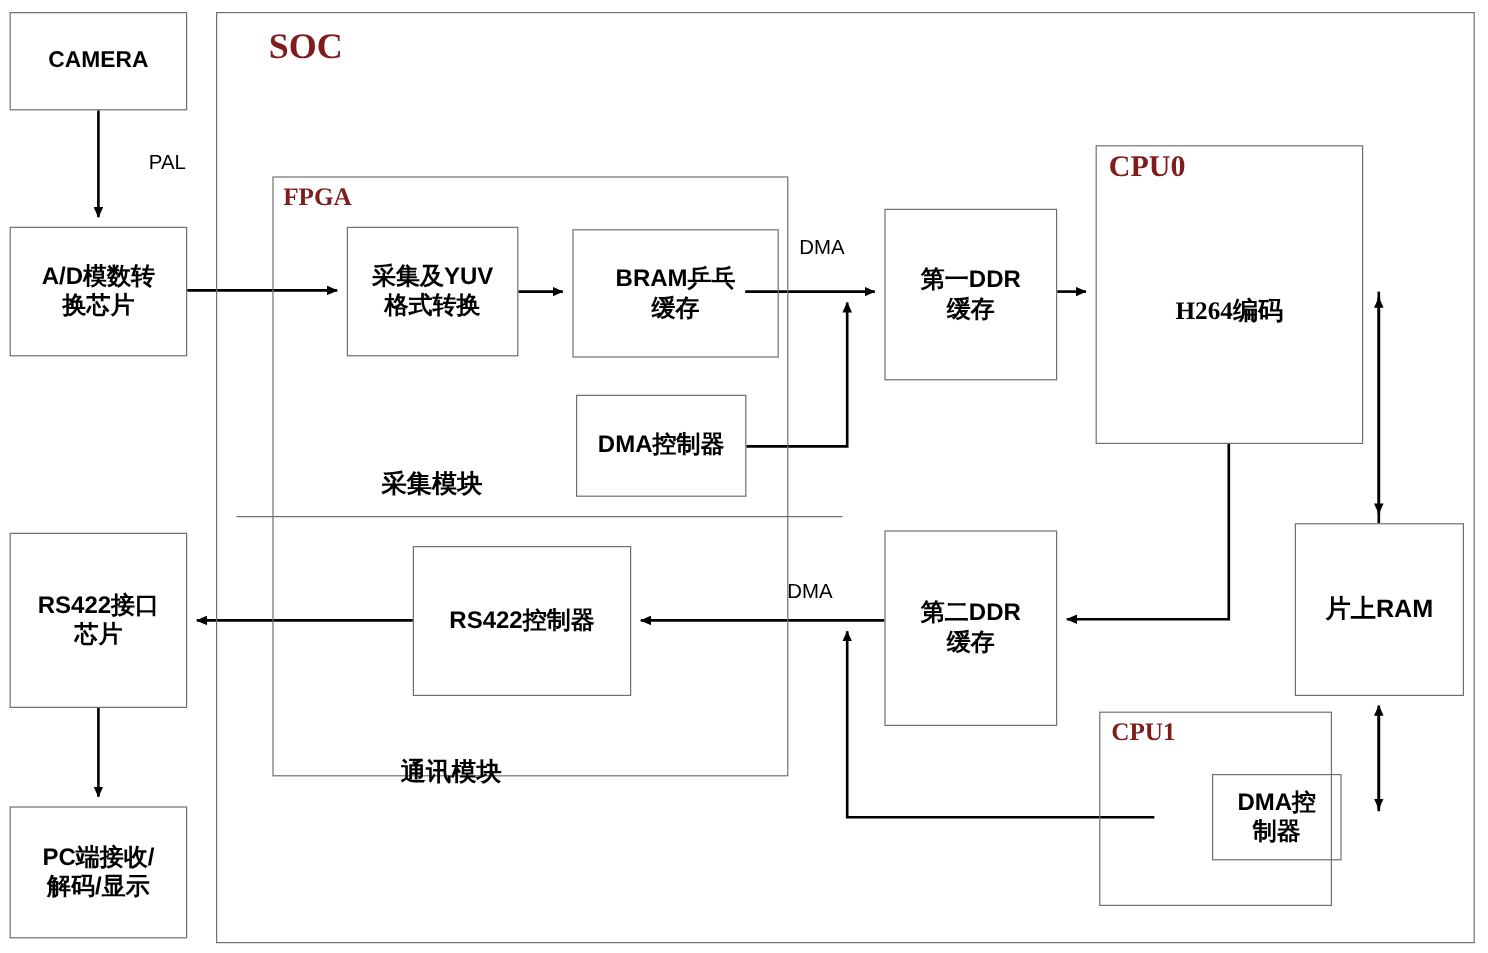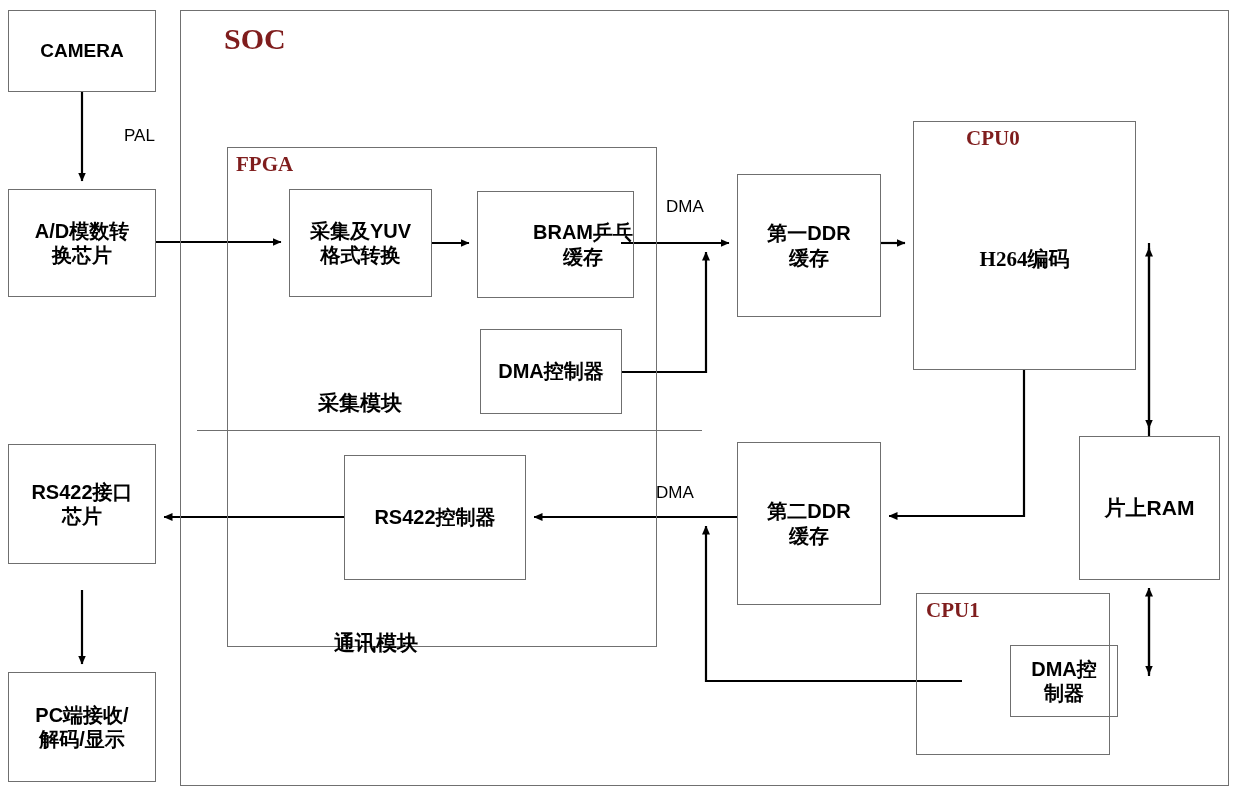--- a/index.html
+++ b/index.html
@@ -149,50 +149,50 @@
 
   <div class="container-box" style="left:180px; top:10px; width:1049px; height:776px;"></div>
   <div class="container-title" style="left:224px; top:22px; font-size:30px;">SOC</div>
 
   <div class="container-box" style="left:227px; top:147px; width:430px; height:500px;"></div>
   <div class="container-title" style="left:236px; top:152px; font-size:21px;">FPGA</div>
 
   <div class="divider-line" style="left:197px; top:430px; width:505px; height:1.4px;"></div>
 
   <div class="container-box" style="left:913px; top:121px; width:223px; height:249px;"></div>
-  <div class="container-title" style="left:924px; top:126px; font-size:21px;margin-left:42px;">CPU0</div>
+  <div class="container-title" style="left:924px; top:126px; font-size:25px;">CPU0</div>
 
   <div class="container-box" style="left:916px; top:593px; width:194px; height:162px;"></div>
   <div class="container-title" style="left:926px; top:598px; font-size:21px;">CPU1</div>
 
   <div class="node-box" style="left:8px; top:10px; width:148px; height:82px;">
     <span class="node-label" style="font-size:19px;">CAMERA</span>
   </div>
 
   <div class="node-box" style="left:8px; top:189px; width:148px; height:108px;">
     <span class="node-label" style="font-size:20px;">A/D模数转
 换芯片</span>
   </div>
 
-  <div class="node-box" style="left:8px; top:444px; width:148px; height:120px;">
+  <div class="node-box" style="left:8px; top:444px; width:148px; height:146px;">
     <span class="node-label" style="font-size:20px;">RS422接口
 芯片</span>
   </div>
 
   <div class="node-box" style="left:8px; top:672px; width:148px; height:110px;">
     <span class="node-label" style="font-size:20px;">PC端接收/
 解码/显示</span>
   </div>
 
   <div class="node-box" style="left:289px; top:189px; width:143px; height:108px;">
     <span class="node-label" style="font-size:20px;">采集及YUV
 格式转换</span>
   </div>
 
-  <div class="node-box" style="left:477px; top:191px; width:157px; height:107px;justify-content:flex-end;">
+  <div class="node-box" style="left:477px; top:191px; width:172px; height:107px;">
     <span class="node-label" style="font-size:20px;">BRAM乒乓
 缓存</span>
   </div>
 
   <div class="node-box" style="left:480px; top:329px; width:142px; height:85px;">
     <span class="node-label" style="font-size:20px;">DMA控制器</span>
   </div>
 
   <div class="node-box" style="left:344px; top:455px; width:182px; height:125px;">
     <span class="node-label" style="font-size:20px;">RS422控制器</span>

